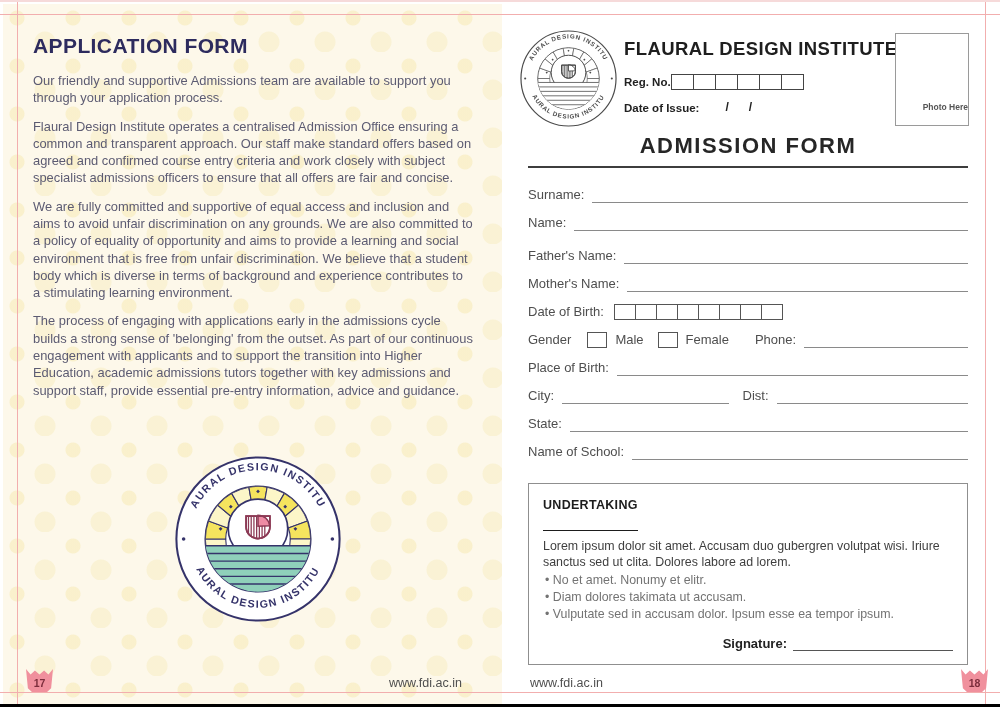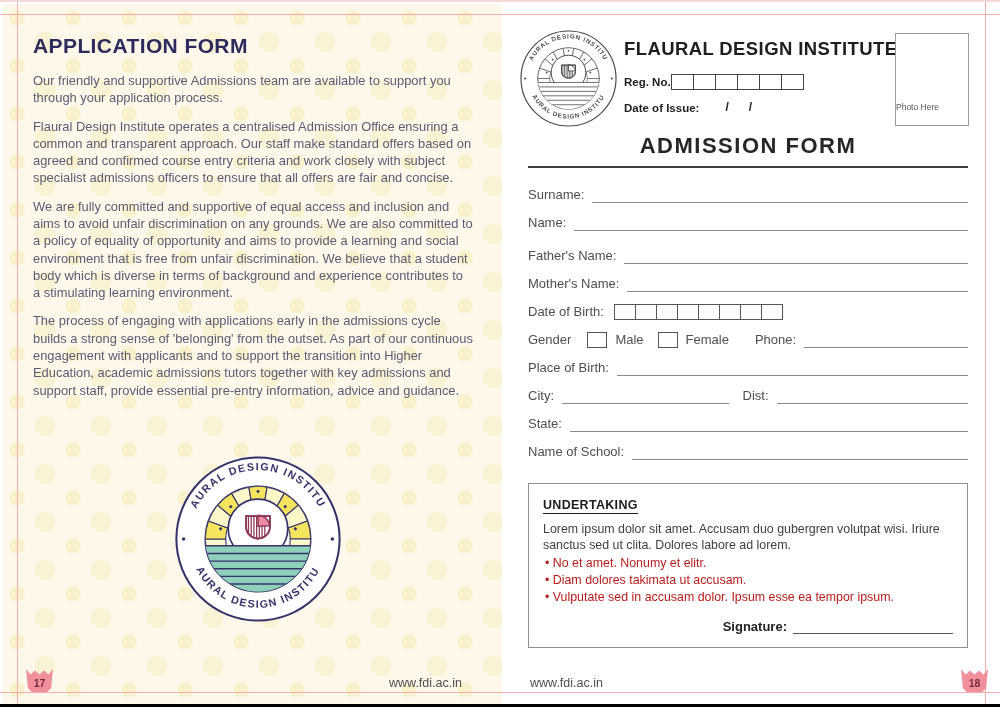--- a/index.html
+++ b/index.html
@@ -43,21 +43,21 @@
   .rp-title{font-size:18.5px;font-weight:800;color:#1e1e1e;letter-spacing:.4px;white-space:nowrap}
   .reg-row{display:flex;align-items:center;margin-top:14px}
   .reg-label{font-size:11.5px;font-weight:700;color:#222}
   .cellrow{display:flex}
   .cellrow .cell{width:23px;height:16px;border:1px solid #444;margin-left:-1px;background:#fff}
   .cellrow .cell:first-child{margin-left:0}
   .doi-row{display:flex;align-items:flex-end;margin-top:10px}
   .doi-label{font-size:11.5px;font-weight:700;color:#222}
   .doi-value{font-size:12px;font-weight:700;color:#222;margin-left:26px;white-space:pre}
   .photo-box{position:absolute;left:895px;top:31px;width:74px;height:93px;border:1.5px solid #9a9a9a;background:#fff;z-index:2}
-  .photo-label{position:absolute;bottom:13px;width:100%;text-align:left;font-size:8.5px;font-weight:400;color:#555}
+  .photo-label{position:absolute;bottom:13px;width:100%;text-align:right;font-size:8.5px;font-weight:700;color:#555}
 
   .form-title{position:absolute;left:528px;top:131px;width:440px;text-align:center;
     font-size:22px;font-weight:800;letter-spacing:1.5px;color:#262626;z-index:2}
   .title-rule{position:absolute;left:528px;top:164px;width:440px;height:2px;background:#3d3d3d;z-index:2}
 
   
   .form{position:absolute;left:528px;top:181px;width:440px;z-index:2}
   .frow{display:flex;align-items:flex-end;height:20px;margin-bottom:8px;font-size:13px;color:#4e4e4e}
   .frow .lbl{white-space:nowrap;padding-bottom:1px}
   .frow .fline{flex:1;border-bottom:1.2px solid var(--line-gray);height:15px;margin-left:8px;min-width:30px}
@@ -66,24 +66,24 @@
   .frow .cells .cell:first-child{margin-left:0}
   .gap-after{margin-bottom:13px}
   .fmt{font-size:12px;color:#4e4e4e;margin-left:8px;white-space:nowrap;padding-bottom:1px}
   .chk{width:20px;height:16px;border:1.2px solid #555;background:#fff;display:inline-block}
   .ml8{margin-left:8px}.ml14{margin-left:14px}.ml16{margin-left:16px}.ml26{margin-left:26px}
   .fline.dist-line{flex:1.15}
 
   
   .undertaking{margin-top:23px;border:1.5px solid #8f8f8f;padding:11px 14px 13px;background:#fff}
   .ut-title{display:inline-block;font-size:12.5px;font-weight:800;color:#1d1d1d;
-    letter-spacing:.3px;border-bottom:1.6px solid #1d1d1d;padding-bottom:1px}
+    letter-spacing:.3px;border-bottom:1.6px solid #1d1d1d;padding-bottom:18px}
   .ut-body{font-size:12.4px;color:#3f3f3f;line-height:1.32;margin-top:7px}
   .ut-list{list-style:none;margin:1px 0 0 2px}
-  .ut-list li{font-size:12.4px;color:#b91c1c;line-height:1.38}
+  .ut-list li{font-size:12.4px;color:#737373;line-height:1.38}
   .ut-list li::before{content:"• "}
   .sig-row{display:flex;align-items:flex-end;margin-top:13px}
   .sig-label{margin-left:auto;font-size:13px;font-weight:700;color:#222}
   .sig-line{width:160px;border-bottom:1.2px solid #555;height:14px;margin-left:6px}
 
   
   .url{position:absolute;top:674px;font-size:12.5px;color:#4f4f4f;z-index:7}
   .url-left{left:389px}.url-right{left:530px}
   .page-tulip{position:absolute;top:667px;width:27px;height:23px;background:var(--tulip-pink);z-index:7;
     clip-path:polygon(0% 0%,17% 24%,33% 6%,50% 24%,67% 6%,83% 24%,100% 0%,93% 84%,78% 100%,22% 100%,7% 84%);

